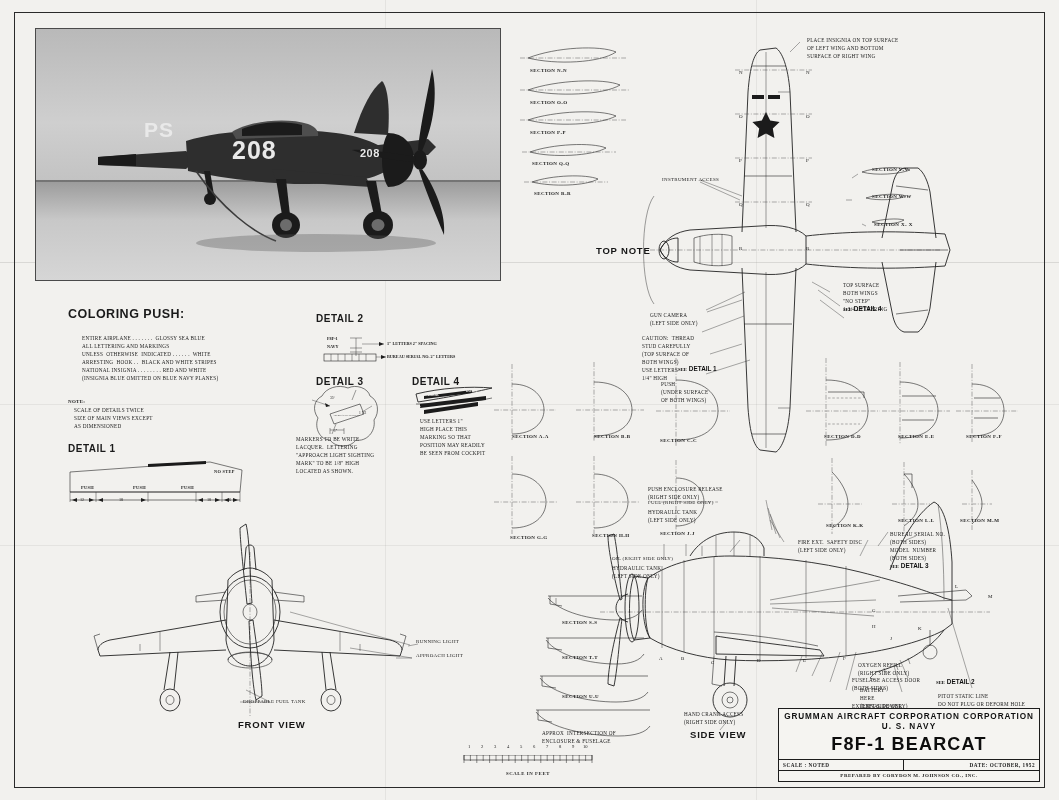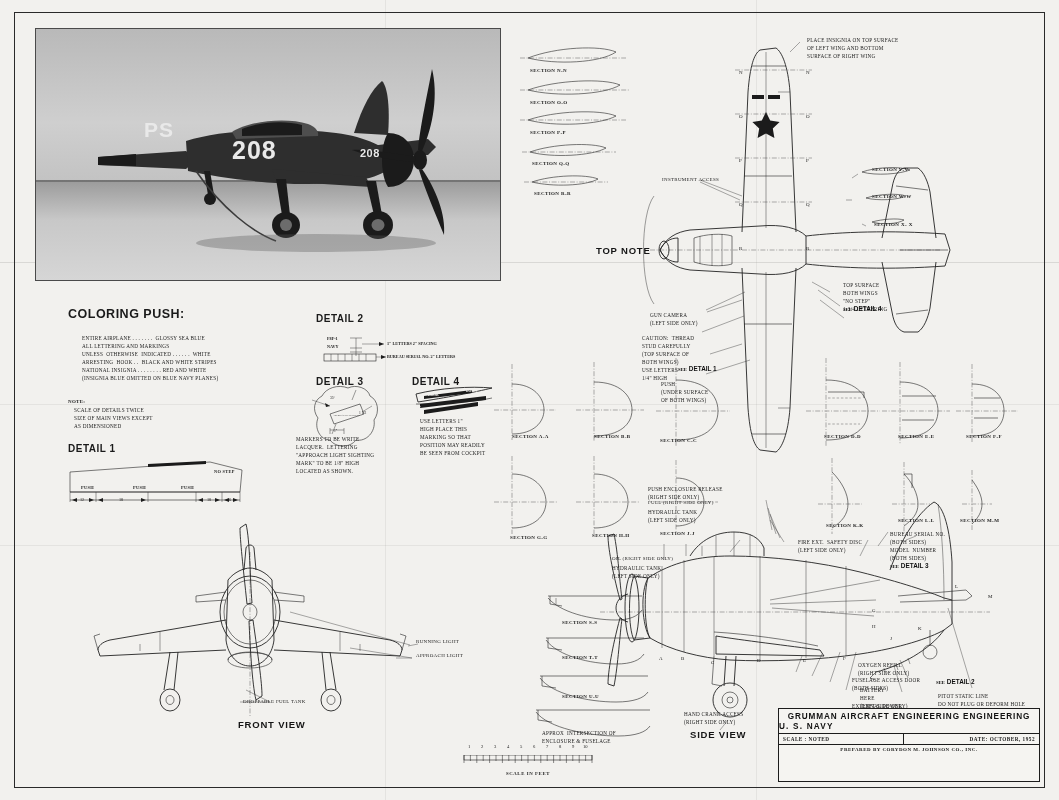--- a/index.html
+++ b/index.html
@@ -117,21 +117,21 @@
   #titleblock {
     position:absolute; left:778px; top:708px; width:262px; height:74px;
     border:1.2px solid #1c1c1c; background:#f5f4f1;
   }
   #tb-company {
     text-align:center; font-family:"Liberation Sans",sans-serif;
     font-weight:bold; font-size:8.2px; letter-spacing:0.9px; color:#111;
     padding-top:3px;
   }
   #tb-navy {
-    text-align:left; font-family:"Liberation Sans",sans-serif;
+    text-align:center; font-family:"Liberation Sans",sans-serif;
     font-weight:bold; font-size:8.2px; letter-spacing:1.2px; color:#111;
     padding-top:1px; padding-bottom:2px;
   }
   #tb-model {
     text-align:center; font-family:"Liberation Sans",sans-serif;
     font-weight:bold; font-size:18px; letter-spacing:1.2px; color:#0d0d0d;
     padding:1px 0 4px 0;
   }
   #tb-mid { display:flex; border-top:1px solid #1c1c1c; border-bottom:1px solid #1c1c1c; }
   #tb-mid > div {
@@ -735,22 +735,23 @@
                  M34,0 L34,6 M40.4,0 L40.4,8 M46.8,0 L46.8,6 M53.2,0 L53.2,8 M59.6,0 L59.6,6
                  M66,0 L66,8 M72.4,0 L72.4,6 M78.8,0 L78.8,8 M85.2,0 L85.2,6 M91.6,0 L91.6,8
                  M98,0 L98,6 M104.4,0 L104.4,8 M110.8,0 L110.8,6 M117.2,0 L117.2,8
                  M123.6,0 L123.6,6 M130,0 L130,8"></path>
       </g>
     </svg>
     <div class="caption">SCALE IN FEET</div>
   </div>
 
   <div id="titleblock">
-    <div id="tb-company">GRUMMAN AIRCRAFT ENGINEERING ENGINEERING</div>
+    <div id="tb-company">GRUMMAN AIRCRAFT CORPORATION CORPORATION</div>
     <div id="tb-navy">U. S. NAVY</div>
+    <div id="tb-model">F8F-1 BEARCAT</div>
     <div id="tb-mid">
       <div id="tb-scale">SCALE : NOTED</div>
       <div id="tb-date">DATE:  OCTOBER, 1952</div>
     </div>
     <div id="tb-prep">PREPARED BY CORYDON M. JOHNSON CO., INC.</div>
   </div>
 
 </div>
 
 </body></html>

